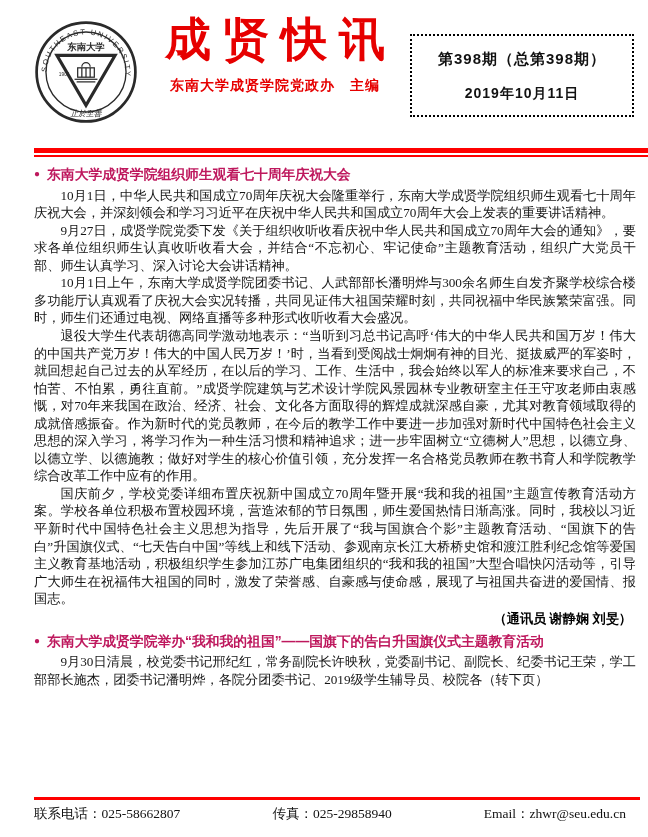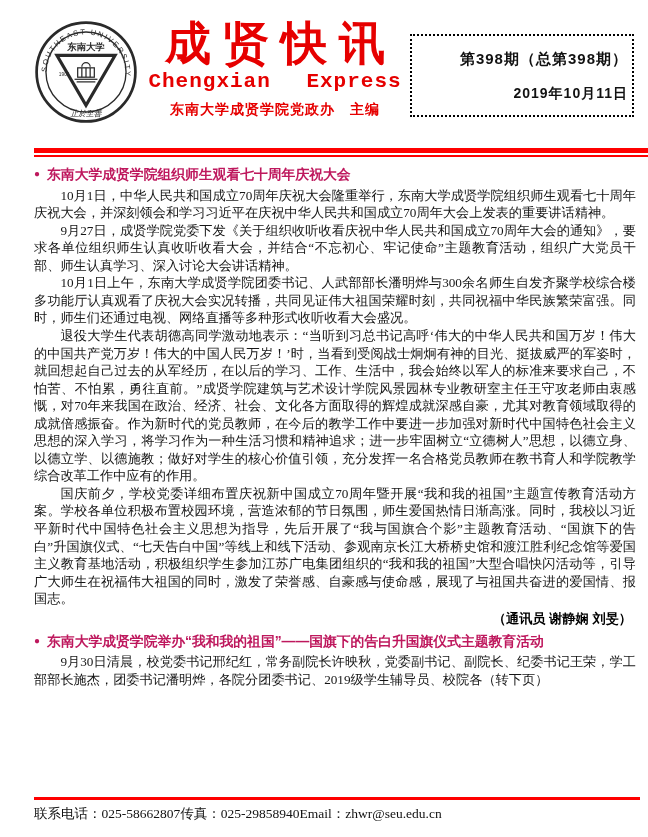--- a/index.html
+++ b/index.html
@@ -9,35 +9,35 @@
     display:flex; flex-direction:column; overflow:hidden;
     font-family:"Liberation Serif", serif; color:#111;
   }
   
   .masthead { display:flex; align-items:flex-start; gap:6px; min-height:122px; }
   .logo-wrap { width:106px; flex:0 0 auto; padding-top:4px; }
   .logo-wrap svg { width:104px; height:104px; display:block; }
   .title-block { flex:1 1 auto; text-align:center; padding-top:2px; }
   .title-cn {
     font-size:46px; font-weight:bold; color:#e60000;
-    letter-spacing:12px; line-height:1.1; font-family:Liberation Sans, sans-serif;
+    letter-spacing:12px; line-height:1.1; font-family:Liberation Mono, monospace;
     text-indent:12px;
   }
   .title-en {
     font-size:21px; font-weight:bold; color:#e60000;
     font-family:"Liberation Mono", monospace; word-spacing:22px; letter-spacing:1px;
     margin-top:1px;
   }
   .editor-line {
     font-size:14px; font-weight:bold; color:#e60000;
     font-family:"Liberation Sans", sans-serif; margin-top:8px; letter-spacing:1px;
   }
   .issue-box {
     flex:0 0 auto; width:212px; margin-top:18px; margin-right:2px;
-    border:2px dotted #000; text-align:right;
+    border:2px dotted #000; text-align:center;
     font-family:"Liberation Sans", sans-serif; font-weight:bold;
     padding:14px 4px 12px;
   }
   .issue-line { font-size:15px; letter-spacing:1px; }
   .date-line  { font-size:14px; margin-top:16px; letter-spacing:1px; }
   
   .rule-double {
     margin:10px -12px 4px 0;
     border-top:5px solid #ff0000; border-bottom:2px solid #ff0000; height:2px;
   }
@@ -47,26 +47,26 @@
   .headline {
     font-family:"Liberation Sans", sans-serif; font-weight:bold;
     font-size:13.8px; margin:5px 0 2px; line-height:1.35; color:#be185d;
   }
   .bullet { font-size:10px; margin-right:7px; vertical-align:2px; }
   p.body {
     margin:0; font-size:13.2px; line-height:1.33; text-align:justify;
     text-indent:2em; color:#151515;
   }
   .byline {
-    text-align:right; font-family:Liberation Sans, sans-serif; font-weight:bold;
+    text-align:right; font-family:Liberation Serif, serif; font-weight:bold;
     font-size:13.2px; margin:2px 4px 1px 0; color:#000;
   }
   
   .footer-row {
-    flex:0 0 auto; display:flex; justify-content:flex-start;
+    flex:0 0 auto; display:flex; justify-content:space-between;
     font-size:13.5px; padding:2px 10px 2px 0; color:#111;
   }
   .seal-text { font-family:"Liberation Sans", sans-serif; fill:#2a2a2a; }
 </style>
 </head>
 <body>
 
 <div class="page">
 
   <header class="masthead">
@@ -92,21 +92,20 @@
           <line x1="39" y1="57" x2="61" y2="57"></line>
           <line x1="41" y1="59.5" x2="59" y2="59.5"></line>
         </g>
         <text x="29" y="54" text-anchor="middle" class="seal-text" font-size="4.6">1902</text>
         <text x="50" y="92" text-anchor="middle" fill="#2a2a2a" font-size="7.5" font-style="italic" font-family="Liberation Serif, serif">止於至善</text>
       </svg>
     </div>
 
     <div class="title-block">
       <div class="title-cn">成贤快讯</div>
-      <div class="title-en">Chengxian Express</div>
       <div class="editor-line">东南大学成贤学院党政办　主编</div>
     </div>
 
     <div class="issue-box">
       <div class="issue-line">第398期（总第398期）</div>
       <div class="date-line">2019年10月11日</div>
     </div>
   </header>
 
   <div class="rule-double"></div>

